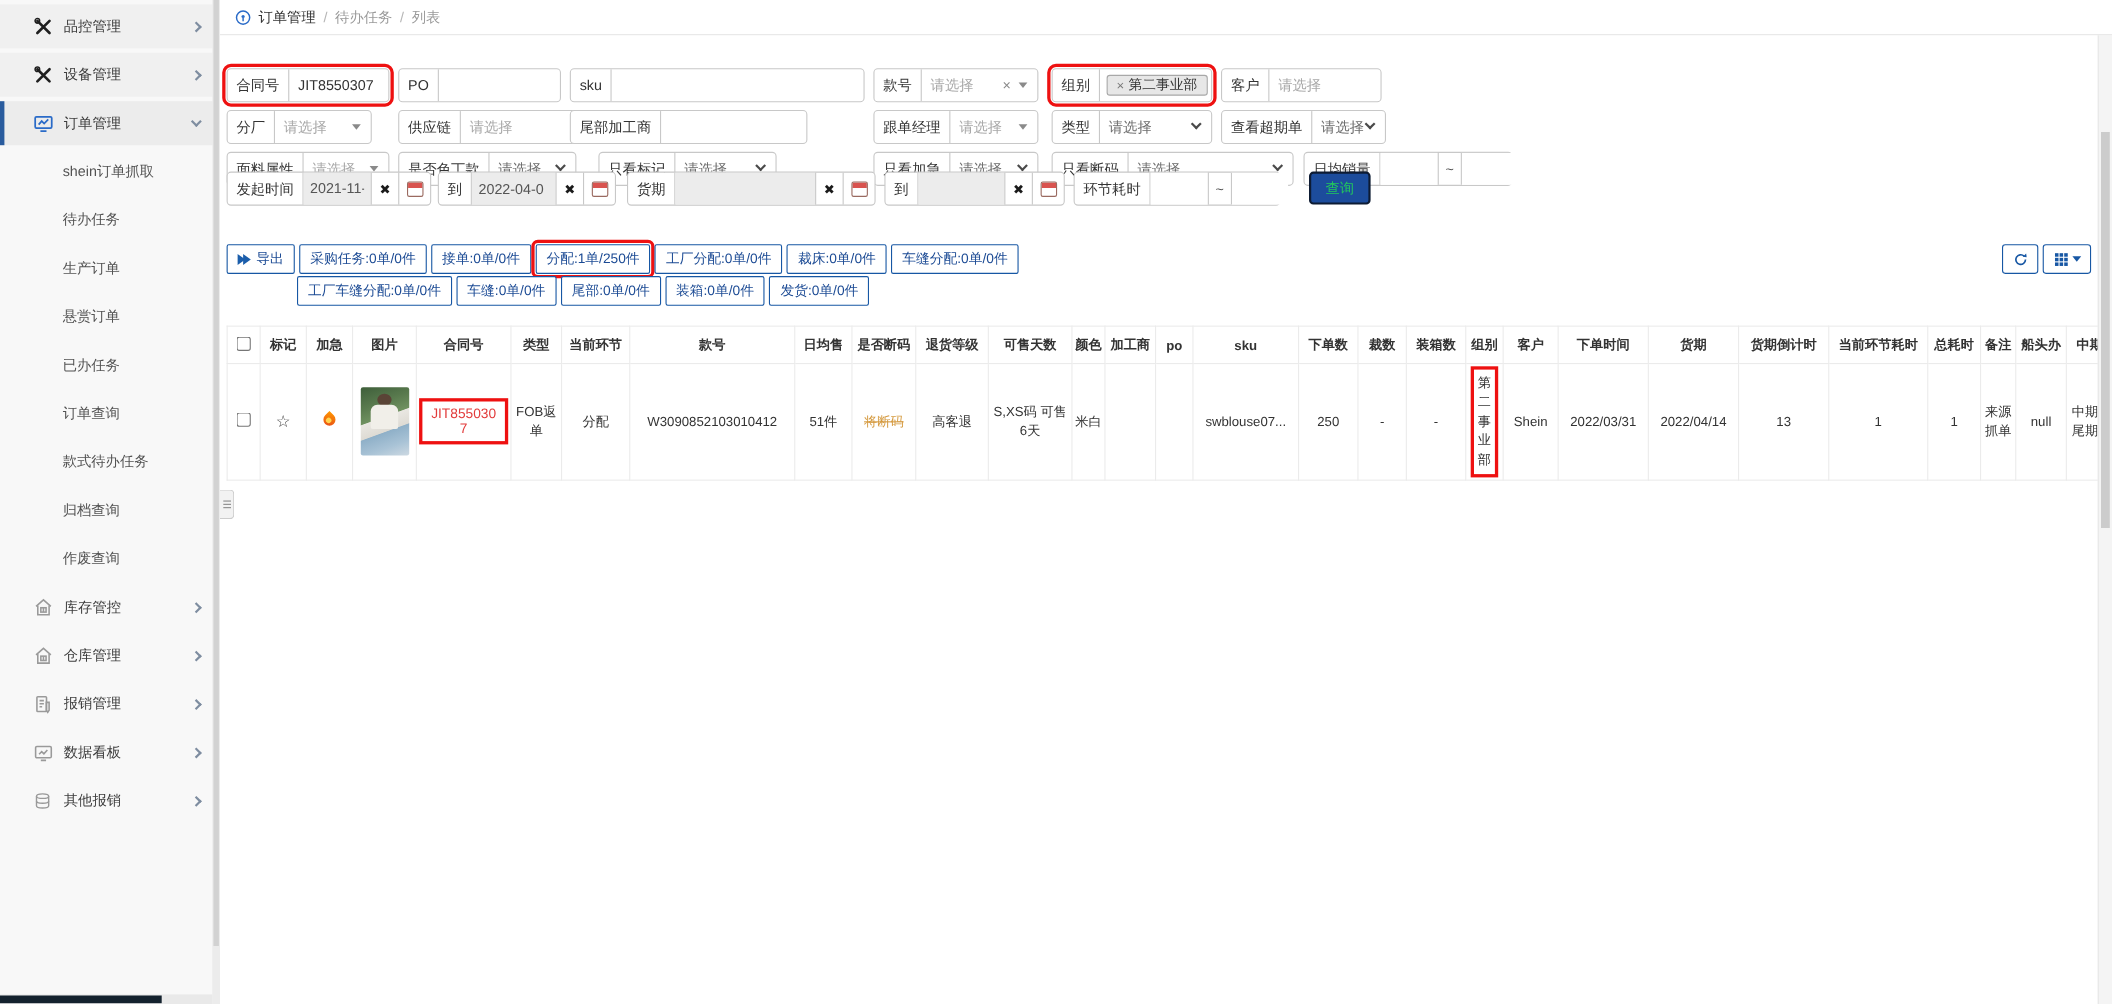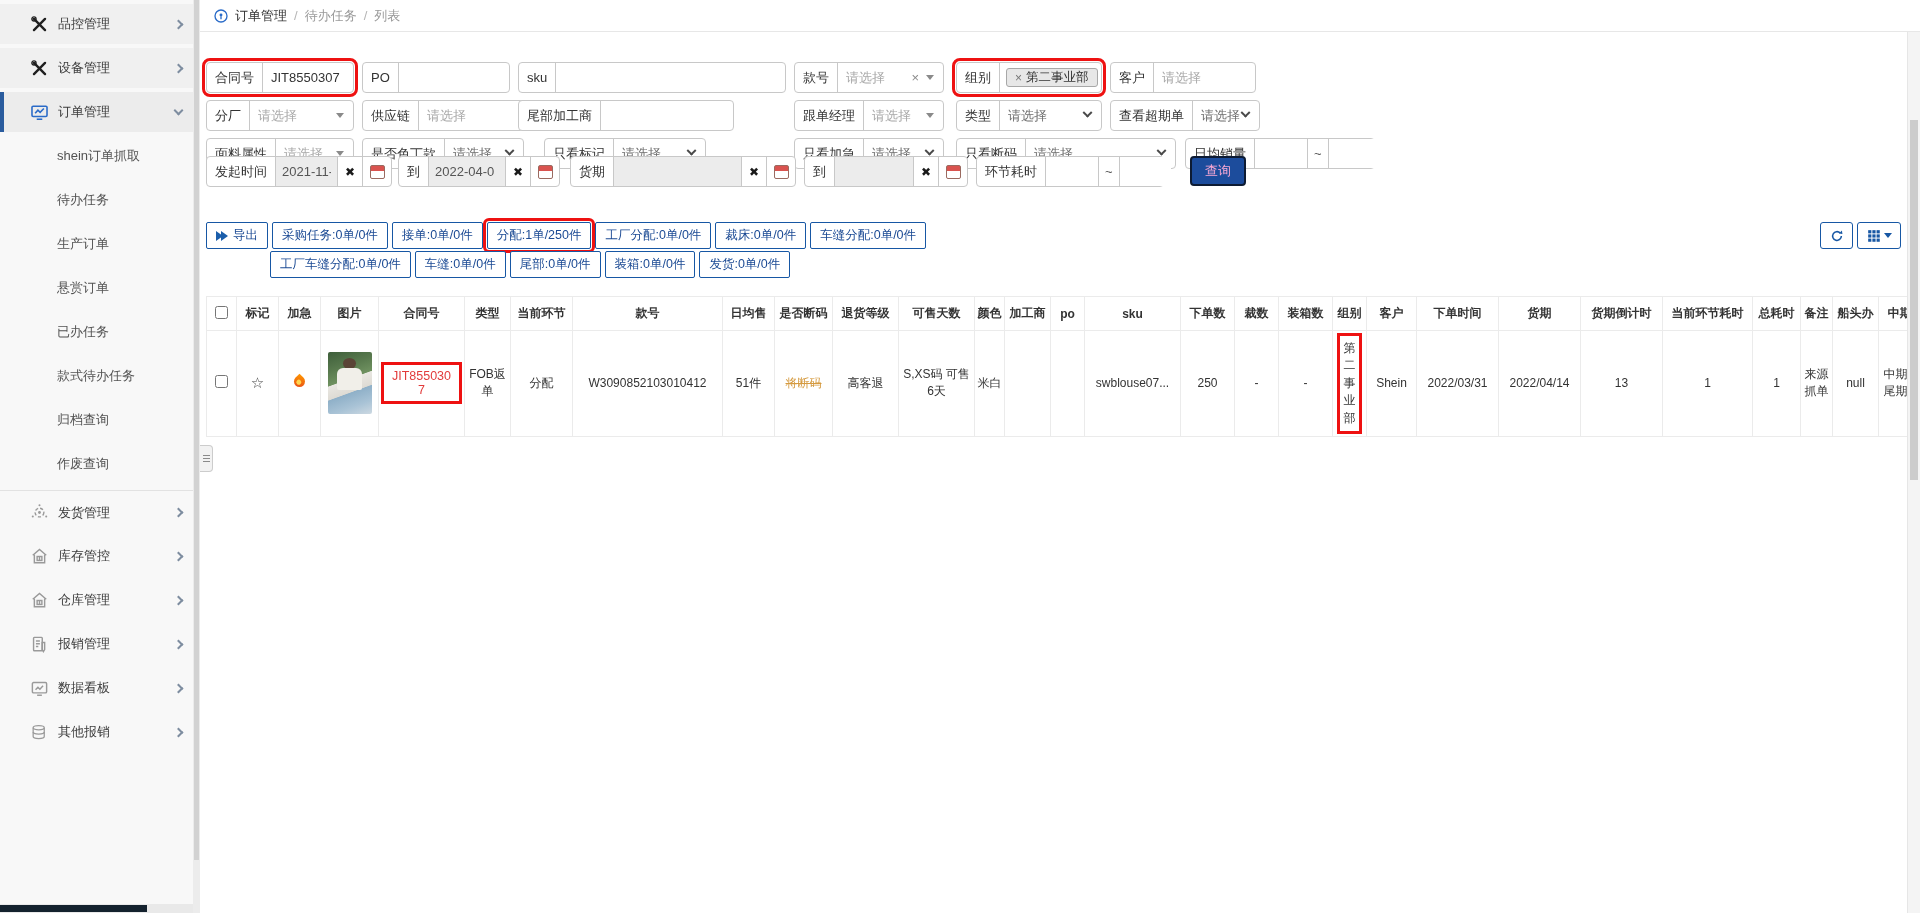--- a/index.html
+++ b/index.html
@@ -67,21 +67,21 @@
   .caret-tri { width:0; height:0; border-left:4px solid transparent; border-right:4px solid transparent;
     border-top:5px solid #8a8a8a; margin-right:9px; flex:0 0 auto; }
   .sel-x { color:#8a8a8a; font-size:13px; margin-right:7px; flex:0 0 auto; }
   .chev-dn { width:7px; height:7px; border-right:2px solid #4a4a4a; border-bottom:2px solid #4a4a4a;
     transform:rotate(45deg) translate(-2px,-2px); margin-right:10px; flex:0 0 auto; }
   .tag { display:flex; align-items:center; gap:4px; margin:3px 6px; padding:0 8px; background:#e7e7e7;
     border:1px solid #a8a8a8; border-radius:3px; font-size:12.5px; color:#333; white-space:nowrap; }
   .tag .rm { color:#777; font-size:12px; cursor:pointer; }
   .range-in { width:52px; border:none; border-left:1px solid #c8c8c8; outline:none; padding:0 6px; font-size:13px; }
   .tilde { display:flex; align-items:center; padding:0 6px; color:#555; border-left:1px solid #c8c8c8; }
-  .btn-primary { position:absolute; top:0; height:30px; padding:0 13px; background:#1c4c9c; color:#f9a8d4;
+  .btn-primary { position:absolute; top:0; height:30px; padding:0 13px; background:#1c4c9c; color:#22c55e;
     border:2px solid #0d1b33; border-radius:4px; font-size:13px; cursor:pointer;text-align:right; }
   .annotated { outline:3px solid #ee1111; outline-offset:1px; }
 
   
   .tbrow { position:absolute; display:flex; }
   .btn-outline { height:27px; border:1px solid #1757a4; background:#fff; color:#1b4a94; font-size:12.5px;
     padding:0 9px; border-radius:2px; margin-right:4px; cursor:pointer; display:flex; align-items:center; white-space:nowrap; }
   .ffwd { display:inline-flex; margin-right:5px; }
   .ffwd i { width:0; height:0; border-top:5px solid transparent; border-bottom:5px solid transparent;
     border-left:7px solid #1b5eab; }
@@ -162,41 +162,31 @@
     <div class="sb-item sub">
         <span class="sb-label">生产订单</span>
       </div>
     <div class="sb-item sub">
         <span class="sb-label">悬赏订单</span>
       </div>
     <div class="sb-item sub">
         <span class="sb-label">已办任务</span>
       </div>
     <div class="sb-item sub">
+        <span class="sb-label">订单查询</span>
+      </div>
+    <div class="sb-item sub">
         <span class="sb-label">款式待办任务</span>
       </div>
     <div class="sb-item sub">
         <span class="sb-label">归档查询</span>
       </div>
     <div class="sb-item sub">
         <span class="sb-label">作废查询</span>
       </div>
-    <div class="sb-item groupline">
-      <span class="sb-ic gray">
-          <svg viewBox="0 0 24 24" fill="none" stroke="currentColor" stroke-width="1.8">
-            <circle cx="12" cy="12" r="5.5" stroke-dasharray="4 2.5"></circle>
-            <circle cx="12" cy="12" r="1.8" fill="currentColor" stroke="none"></circle>
-            <circle cx="12" cy="2.8" r="1.3" fill="currentColor" stroke="none"></circle>
-            <circle cx="3.5" cy="17" r="1.3" fill="currentColor" stroke="none"></circle>
-            <circle cx="20.5" cy="17" r="1.3" fill="currentColor" stroke="none"></circle>
-          </svg>
-        </span>
-      <span class="sb-label">发货管理</span>
-      <span class="chev right"></span>
-    </div>
     <div class="sb-item">
       <span class="sb-ic gray">
           <svg viewBox="0 0 24 24" fill="none" stroke="currentColor" stroke-width="1.8">
             <path d="M3.5 10.5 12 3l8.5 7.5"></path>
             <path d="M5.5 9.5V20h13V9.5"></path>
             <rect x="9" y="12" width="6" height="5"></rect>
             <path d="M12 12v5"></path>
           </svg>
         </span>
       <span class="sb-label">库存管控</span>
@@ -300,21 +290,21 @@
             </span>
         </div>
       </div>
       <div class="fg" style="left:910px;width:146px">
         <span class="fg-label">客户</span>
         <input class="fg-input" placeholder="请选择" style="">
       </div>
     </div>
 
     <div class="frow" style="top:100px">
-      <div class="fg" style="left:6px;width:148px">
+      <div class="fg" style="left:6px;width:132px">
         <span class="fg-label">分厂</span>
         <div class="fg-sel">
             <span class="ph">请选择</span>
             <span class="caret-tri"></span>
           </div>
       </div>
       <div class="fg" style="left:162px;width:178px">
         <span class="fg-label">供应链</span>
         <div class="fg-sel">
             <span class="ph">请选择</span>

